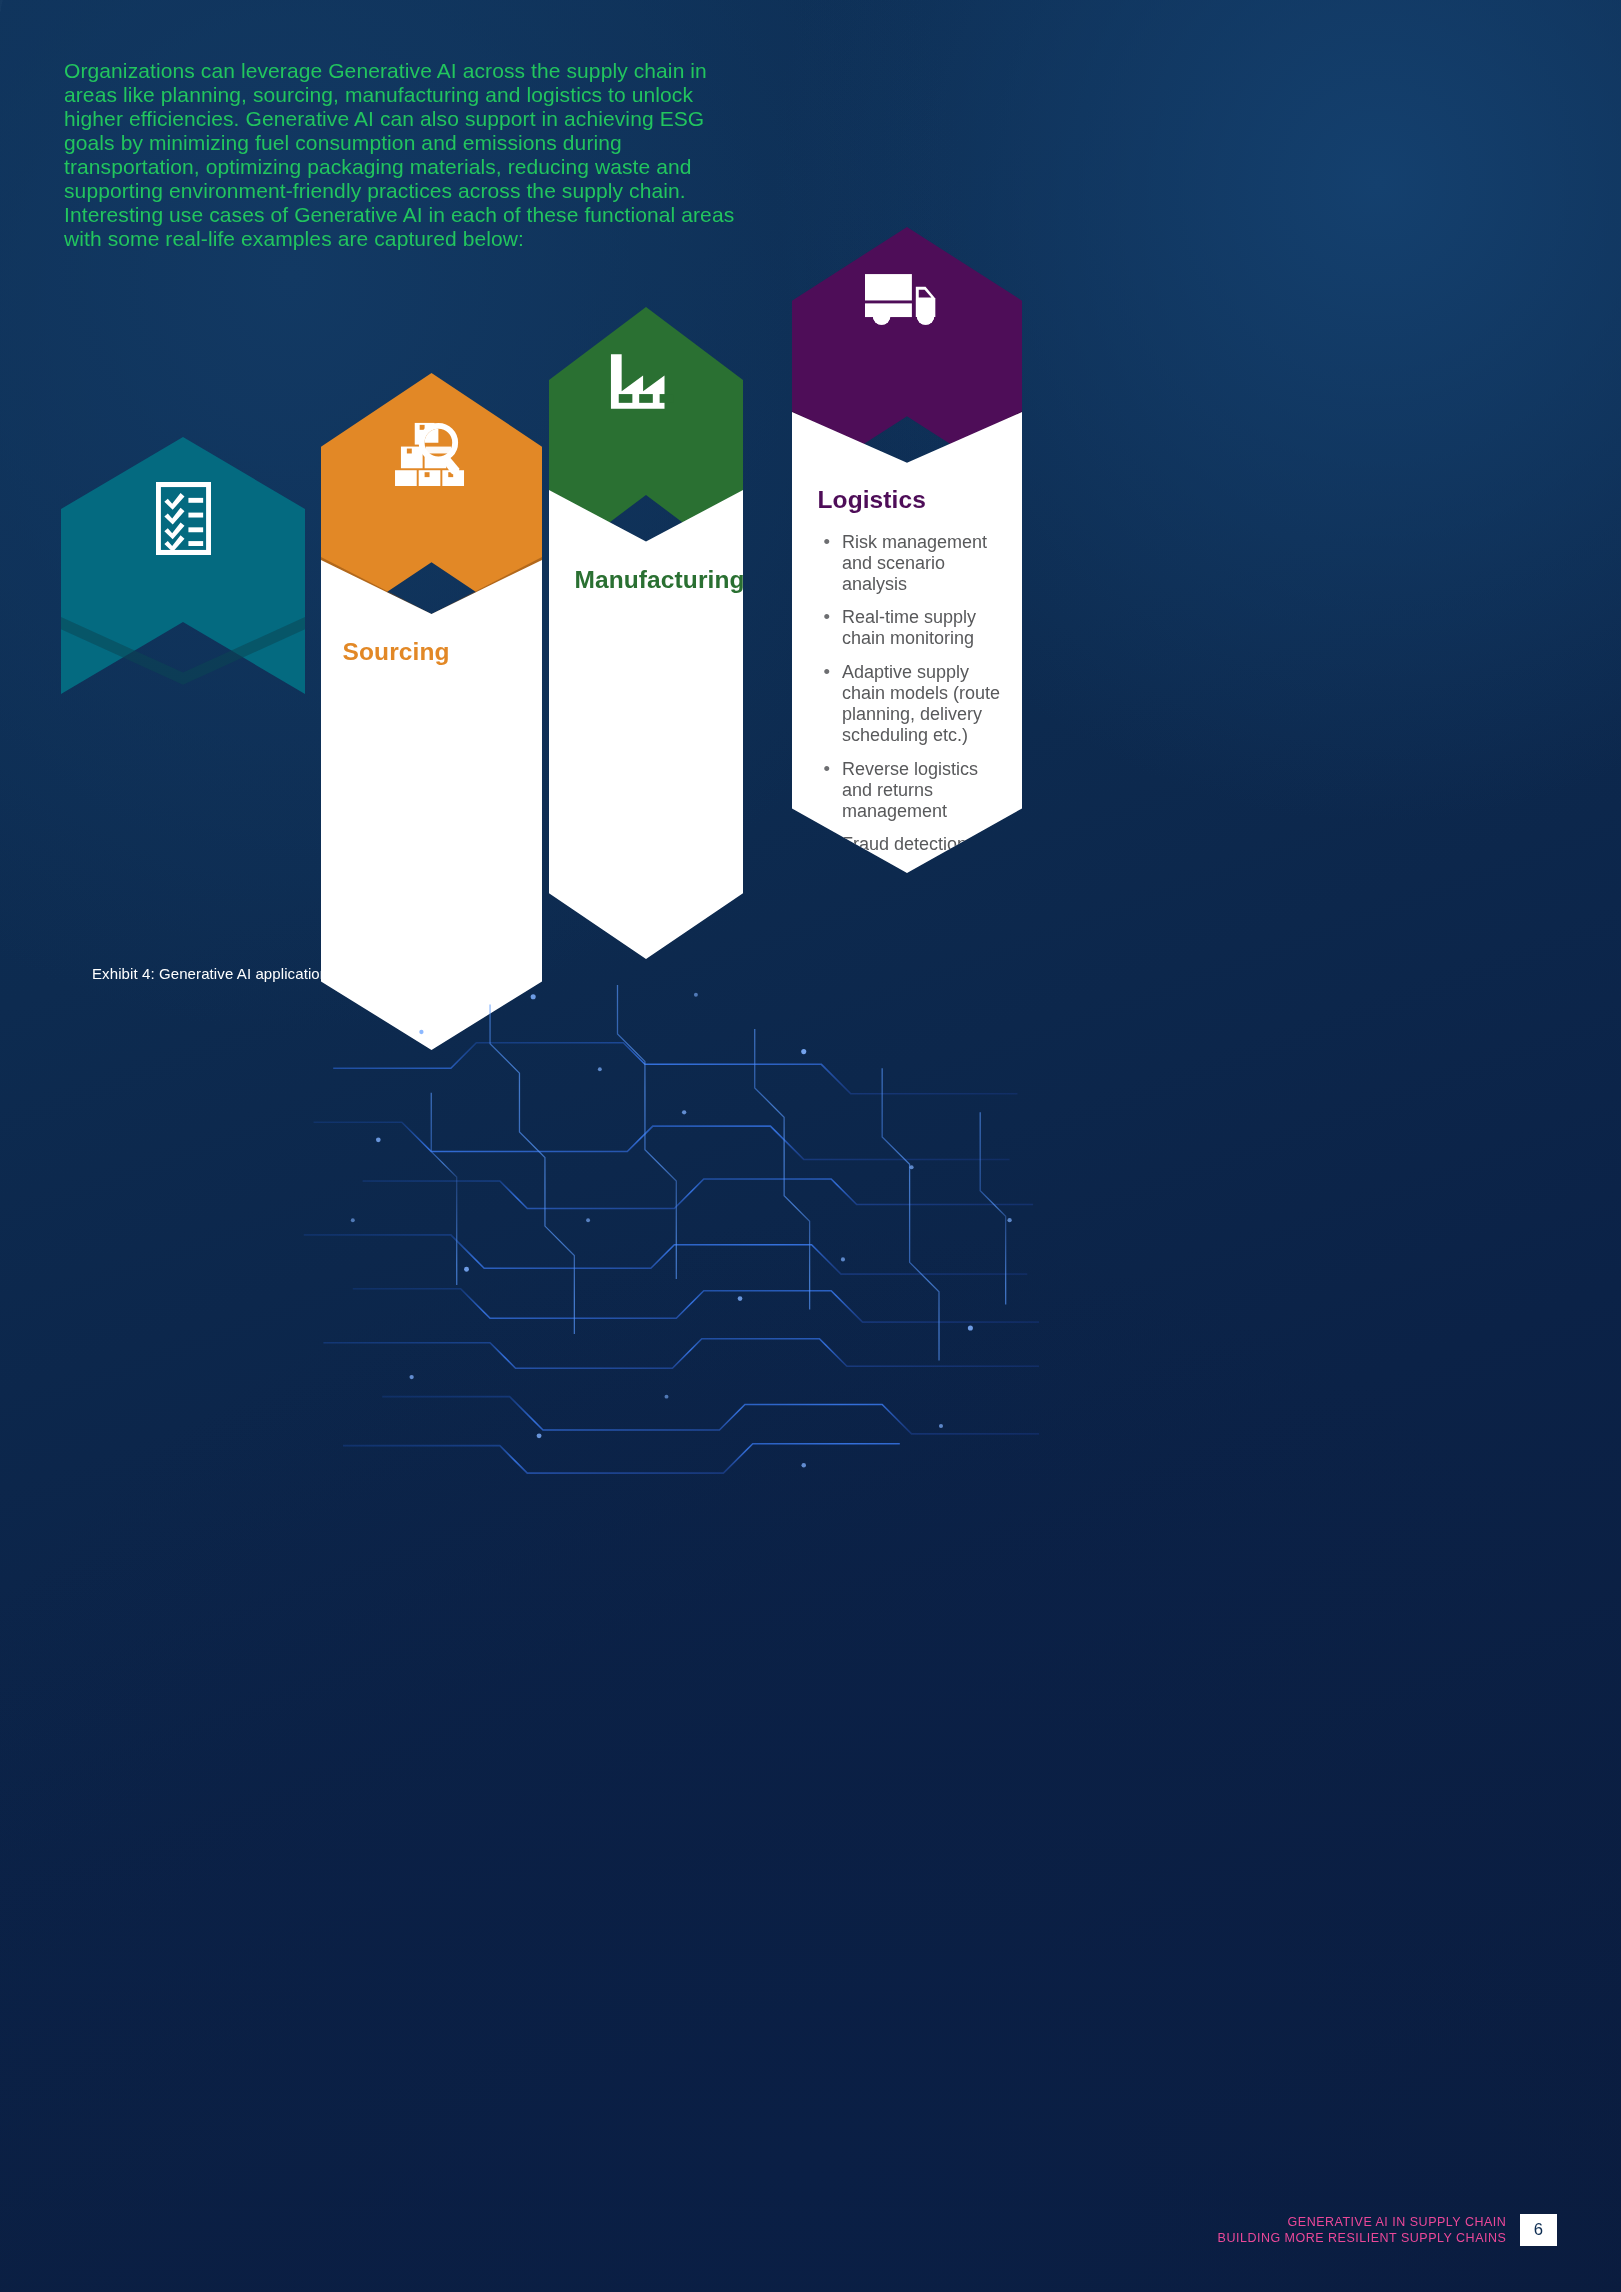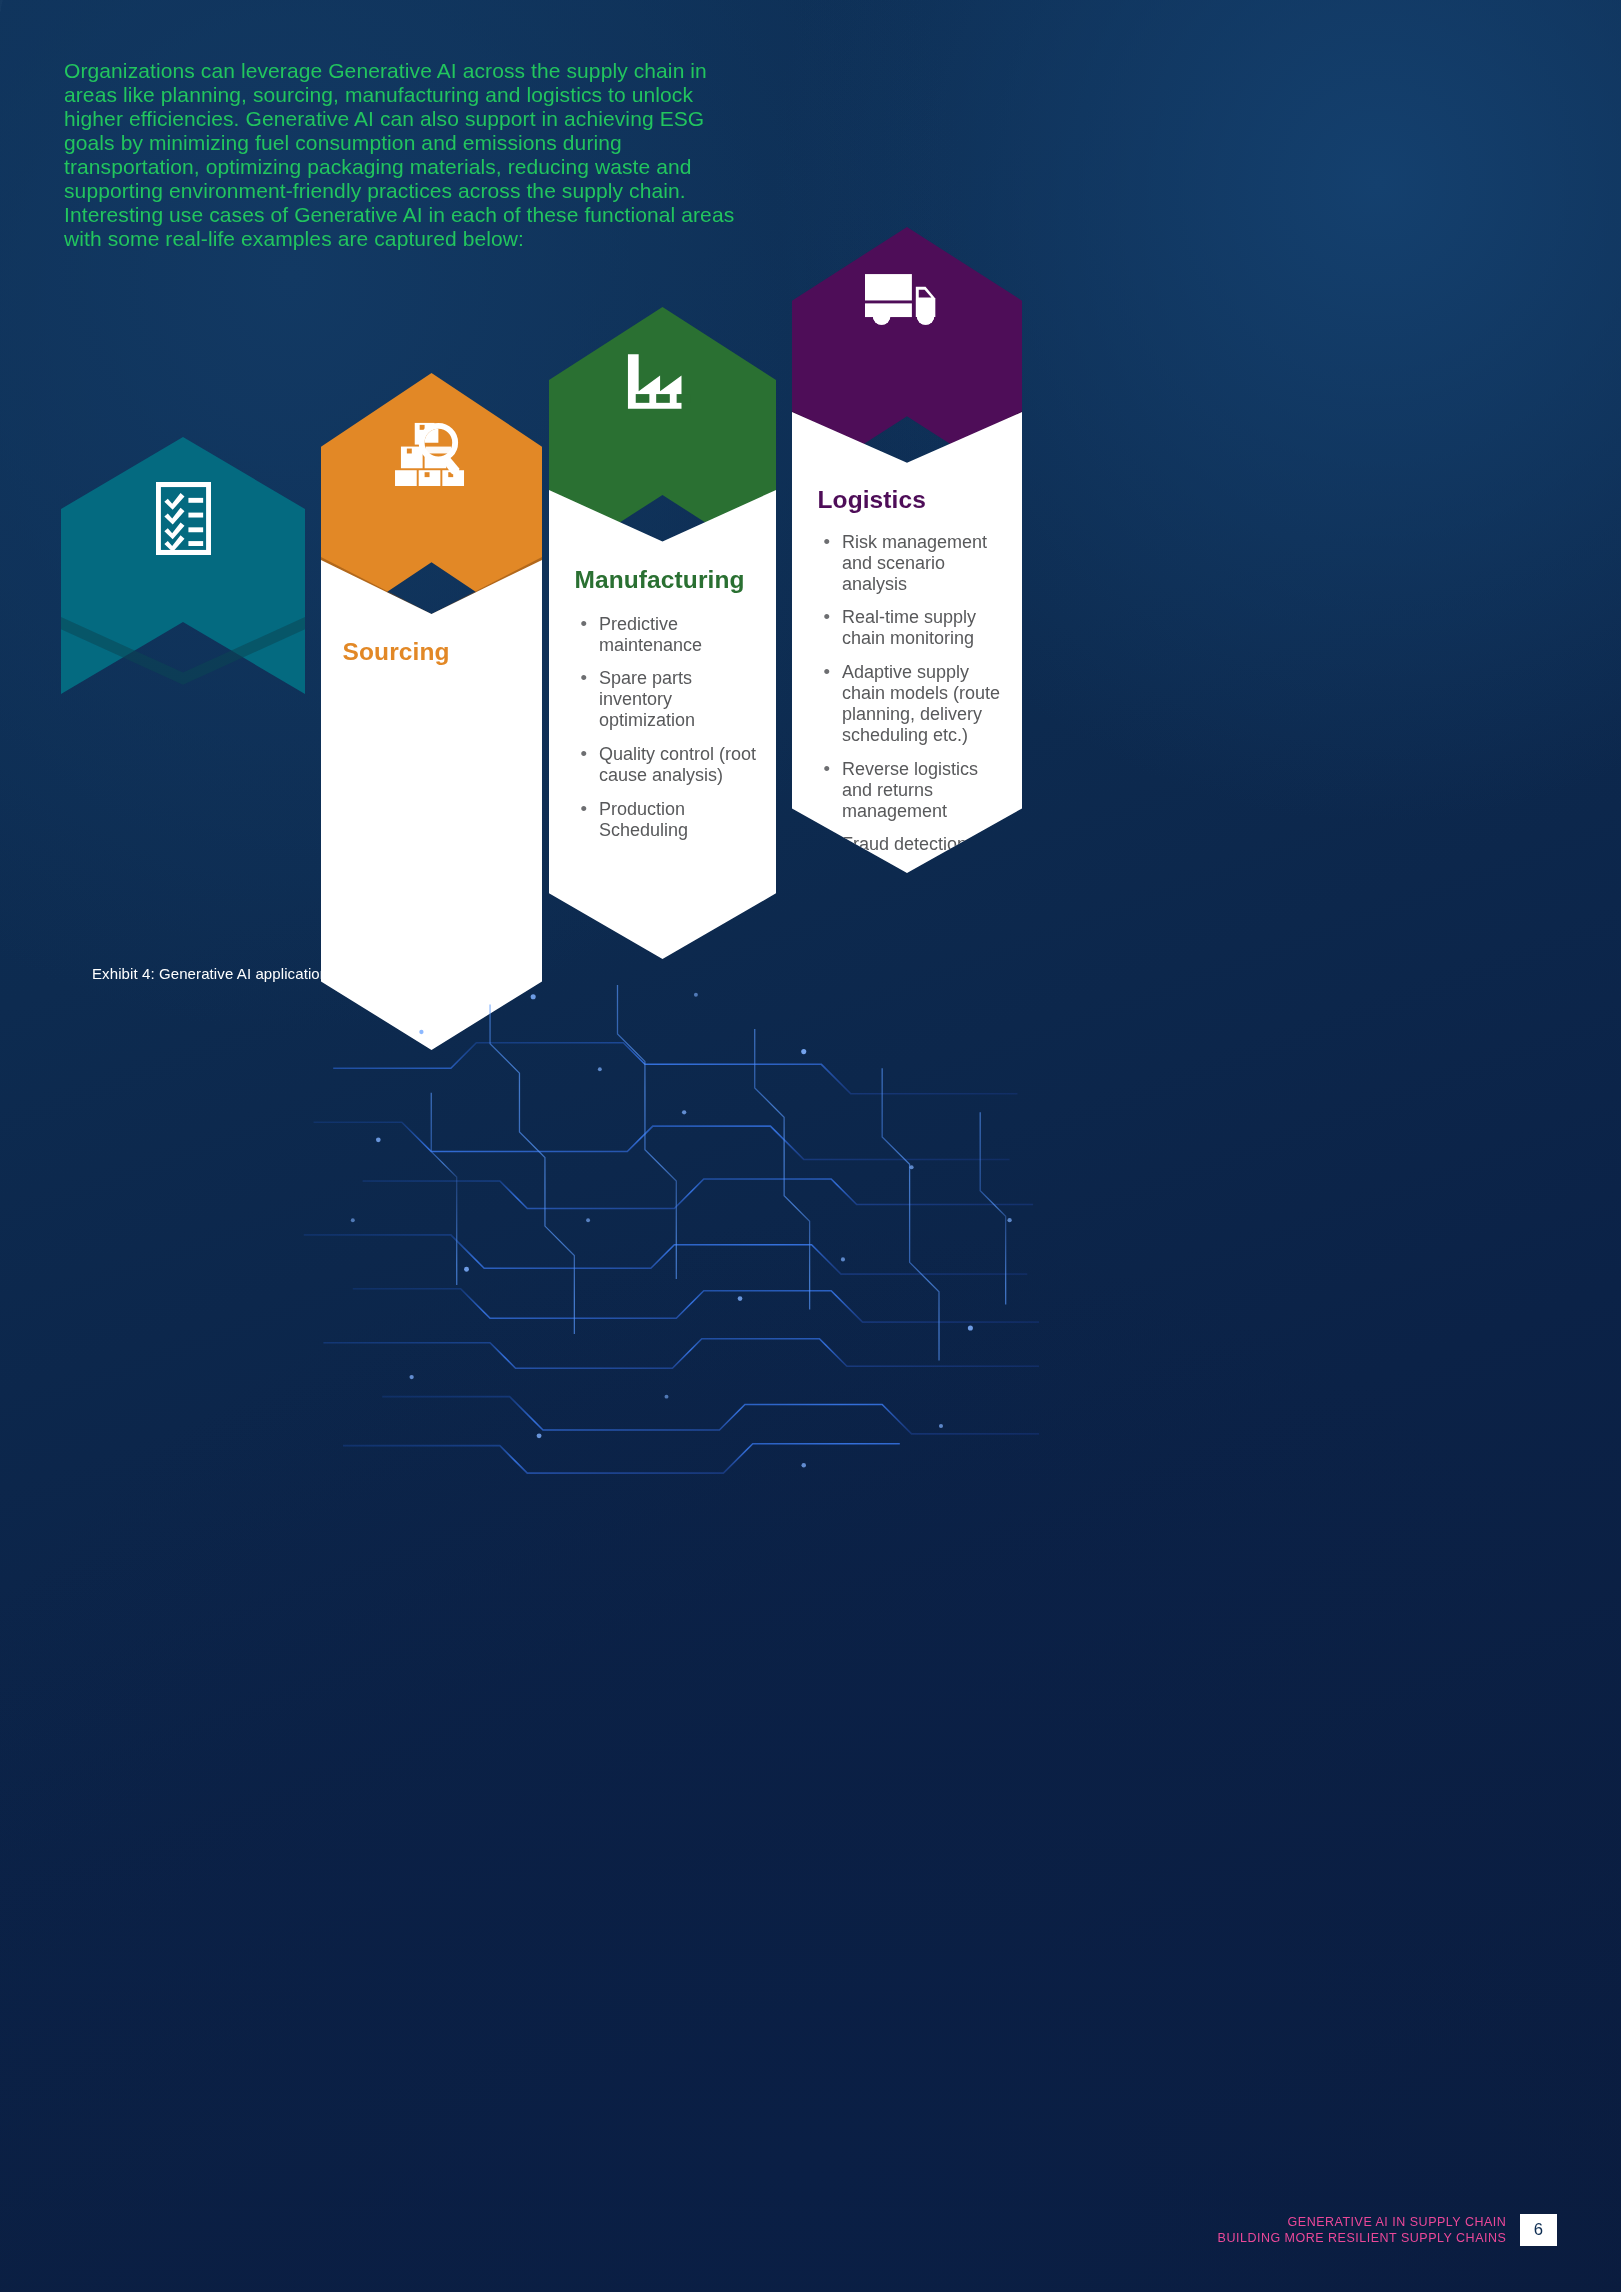--- a/index.html
+++ b/index.html
@@ -128,21 +128,21 @@
   #card-planning .chev-body   { height: 431px; margin-top: -73px; }
   #card-planning .inner       { padding: 76px 21.6px 0 27.4px; }
   #card-planning .icon-wrap   { top: 45px; }
 
   #card-sourcing      { left: 321px;  top: 373px; width: 221px; }
   #card-sourcing .chev-top    { height: 263px; }
   #card-sourcing .chev-body   { height: 490px; margin-top: -76px; }
   #card-sourcing .inner       { padding: 78px 15.7px 0 21.6px; }
   #card-sourcing .icon-wrap   { top: 44px; }
 
-  #card-manufacturing { left: 549px;  top: 307px; width: 227px; }
+  #card-manufacturing { left: 549px;  top: 307px; width: 194px; }
   #card-manufacturing .chev-top  { height: 261px; }
   #card-manufacturing .chev-body { height: 469px; margin-top: -78px; }
   #card-manufacturing .inner     { padding: 76px 15.7px 0 25.5px; }
   #card-manufacturing .icon-wrap { top: 41px; }
 
   #card-logistics     { left: 792px;  top: 227px; width: 230px; }
   #card-logistics .chev-top   { height: 263px; }
   #card-logistics .chev-body  { height: 461px; margin-top: -78px; }
   #card-logistics .inner      { padding: 74px 13.7px 0 25.5px; }
   #card-logistics .icon-wrap  { top: 43px; }
@@ -272,26 +272,20 @@
             <rect x="10" y="47" width="14" height="9"></rect>
             <rect x="31" y="47" width="14" height="9"></rect>
             <rect x="52" y="47" width="14" height="9"></rect>
           </g>
         </svg>
       </div>
     </div>
     <div class="chev-body">
       <div class="inner">
         <div class="card-title" style="color: rgb(42, 112, 50);">Manufacturing</div>
-        <ul class="bullets" style="margin-top:19.6px">
-          <li>Predictive maintenance</li>
-          <li>Spare parts inventory optimization</li>
-          <li>Quality control (root cause analysis)</li>
-          <li>Production Scheduling</li>
-        </ul>
       </div>
     </div>
   </div>
 
   <div class="card" id="card-logistics">
     <div class="head">
       <div class="chev-top" style="background: rgb(78, 13, 88);"></div>
       <div class="chev-shadow" style="background: rgb(45, 7, 51); top: 184px; height: 79px;"></div>
       <div class="icon-wrap">
         <svg width="84" height="57" viewBox="0 0 86 58" aria-hidden="true">

